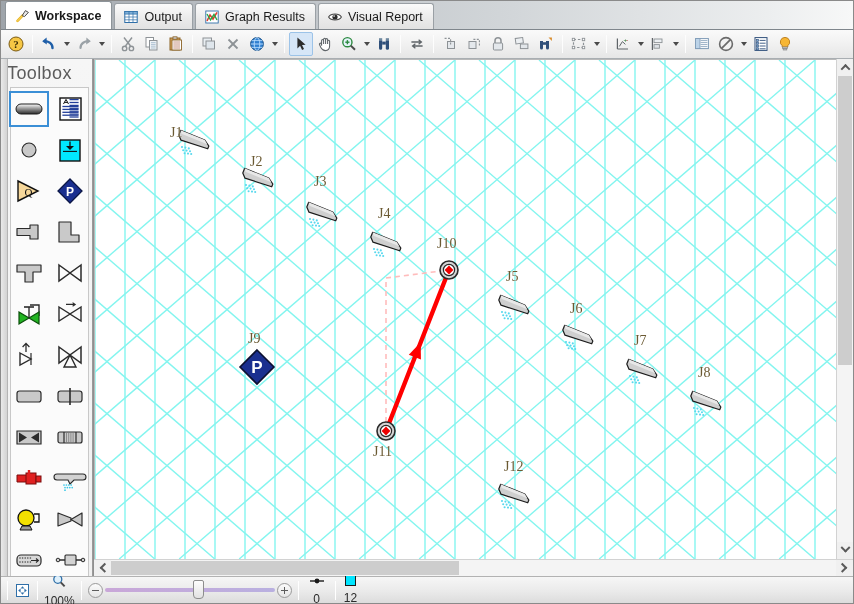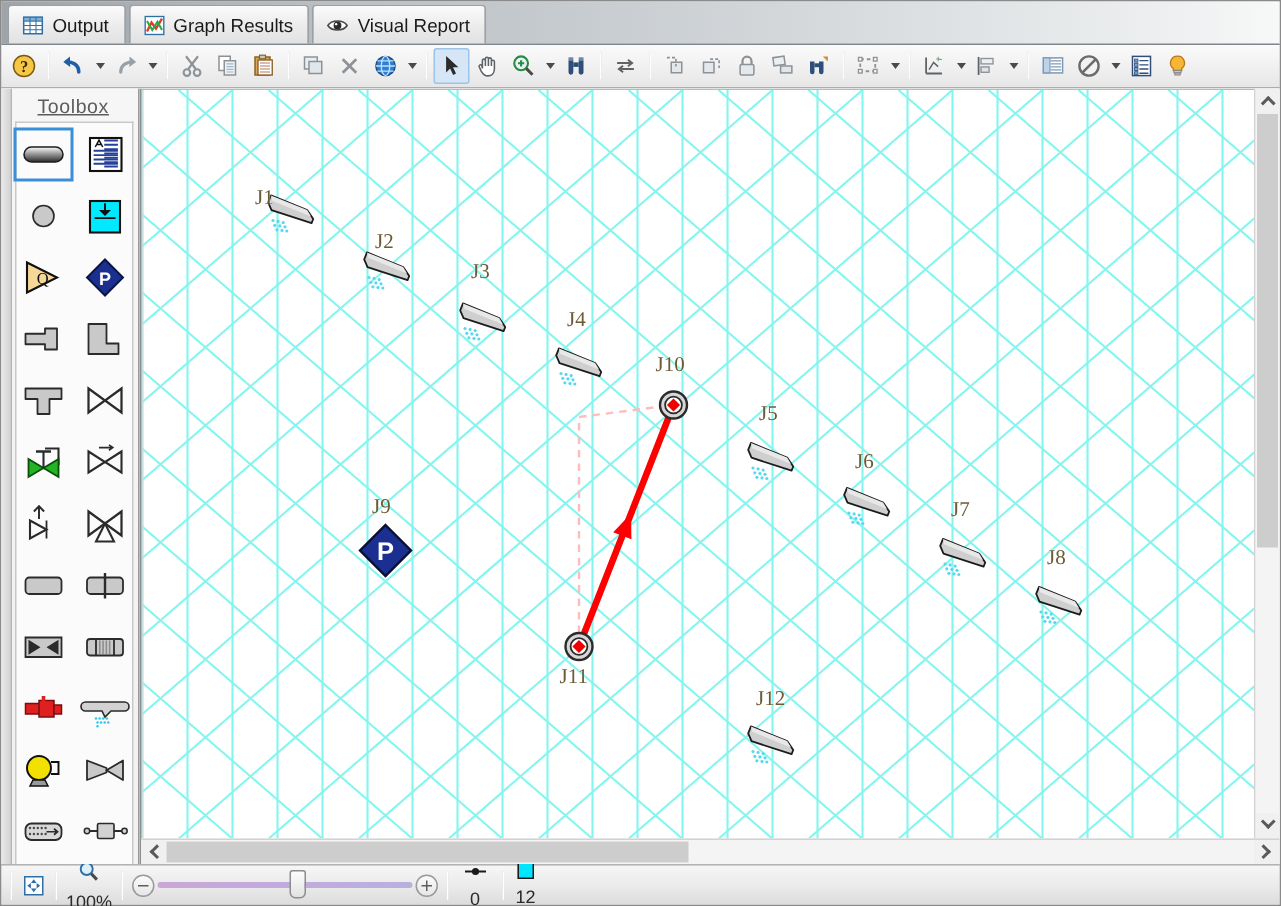--- a/index.html
+++ b/index.html
@@ -112,26 +112,25 @@
     position: relative;
     display: flex; flex-direction: column;
   }
   .toolbox-grip {
     width: 7px;
     background: linear-gradient(to right,#e9e9e9,#d3d3d3);
     border-right: 1px solid #b4b4b4;
     position: absolute; left: 0; top: 0; bottom: 0;
   }
   .toolbox-title {
-    margin-left: 18px;
+    margin-left: 0;
     padding: 4px 0 3px 6px;
-    font-size: 13px;
+    font-size: 18px;
     color: #5c5c5c;
     letter-spacing: .4px;
-    text-decoration: underline;
   }
   .toolbox-items {
     margin-left: 9px;
     margin-right: 3px;
     background: #fbfbfb;
     border: 1px solid #c8c8c8;
     border-bottom: none;
     flex: 1;
     display: grid;
     grid-template-columns: 41px 41px;
@@ -260,20 +259,28 @@
     width:1.5px; height:7px; background:#5d5d5d;
   }
   .cyanbox { width: 11px; height: 11px; background: #00e5ff; border: 1px solid #1a1a1a; }
 </style>
 </head>
 <body>
 
 <div id="app">
 
   <div class="tabbar" id="tabbar">
+      <div class="tab active">
+        <span class="ticon"><svg width="16" height="16" viewBox="0 0 16 16">
+            <path d="M3.5 12.8 L9 7.2" stroke="#e8b21d" stroke-width="2.6" stroke-linecap="round"></path>
+            <path d="M3.5 12.8 L9 7.2" stroke="#f4d05a" stroke-width="1.2" stroke-linecap="round"></path>
+            <path d="M8.2 7.6 L11.4 2.6 L14.4 4.4 L10.5 8.6 Z" fill="#e9e9e9" stroke="#3c3c3c" stroke-width=".9"></path>
+          </svg></span>
+        <span>Workspace</span>
+      </div>
       <div class="tab">
         <span class="ticon"><svg width="16" height="16" viewBox="0 0 16 16">
             <rect x="1.8" y="2.5" width="12.4" height="11" fill="#fff" stroke="#2f6fa8"></rect>
             <rect x="1.8" y="2.5" width="12.4" height="2.6" fill="#7fb0d8" stroke="#2f6fa8" stroke-width=".7"></rect>
             <line x1="6" y1="2.5" x2="6" y2="13.5" stroke="#2f6fa8" stroke-width=".7"></line>
             <line x1="10" y1="2.5" x2="10" y2="13.5" stroke="#2f6fa8" stroke-width=".7"></line>
             <line x1="1.8" y1="8" x2="14.2" y2="8" stroke="#2f6fa8" stroke-width=".7"></line>
             <line x1="1.8" y1="10.8" x2="14.2" y2="10.8" stroke="#2f6fa8" stroke-width=".7"></line>
           </svg></span>
         <span>Output</span>

